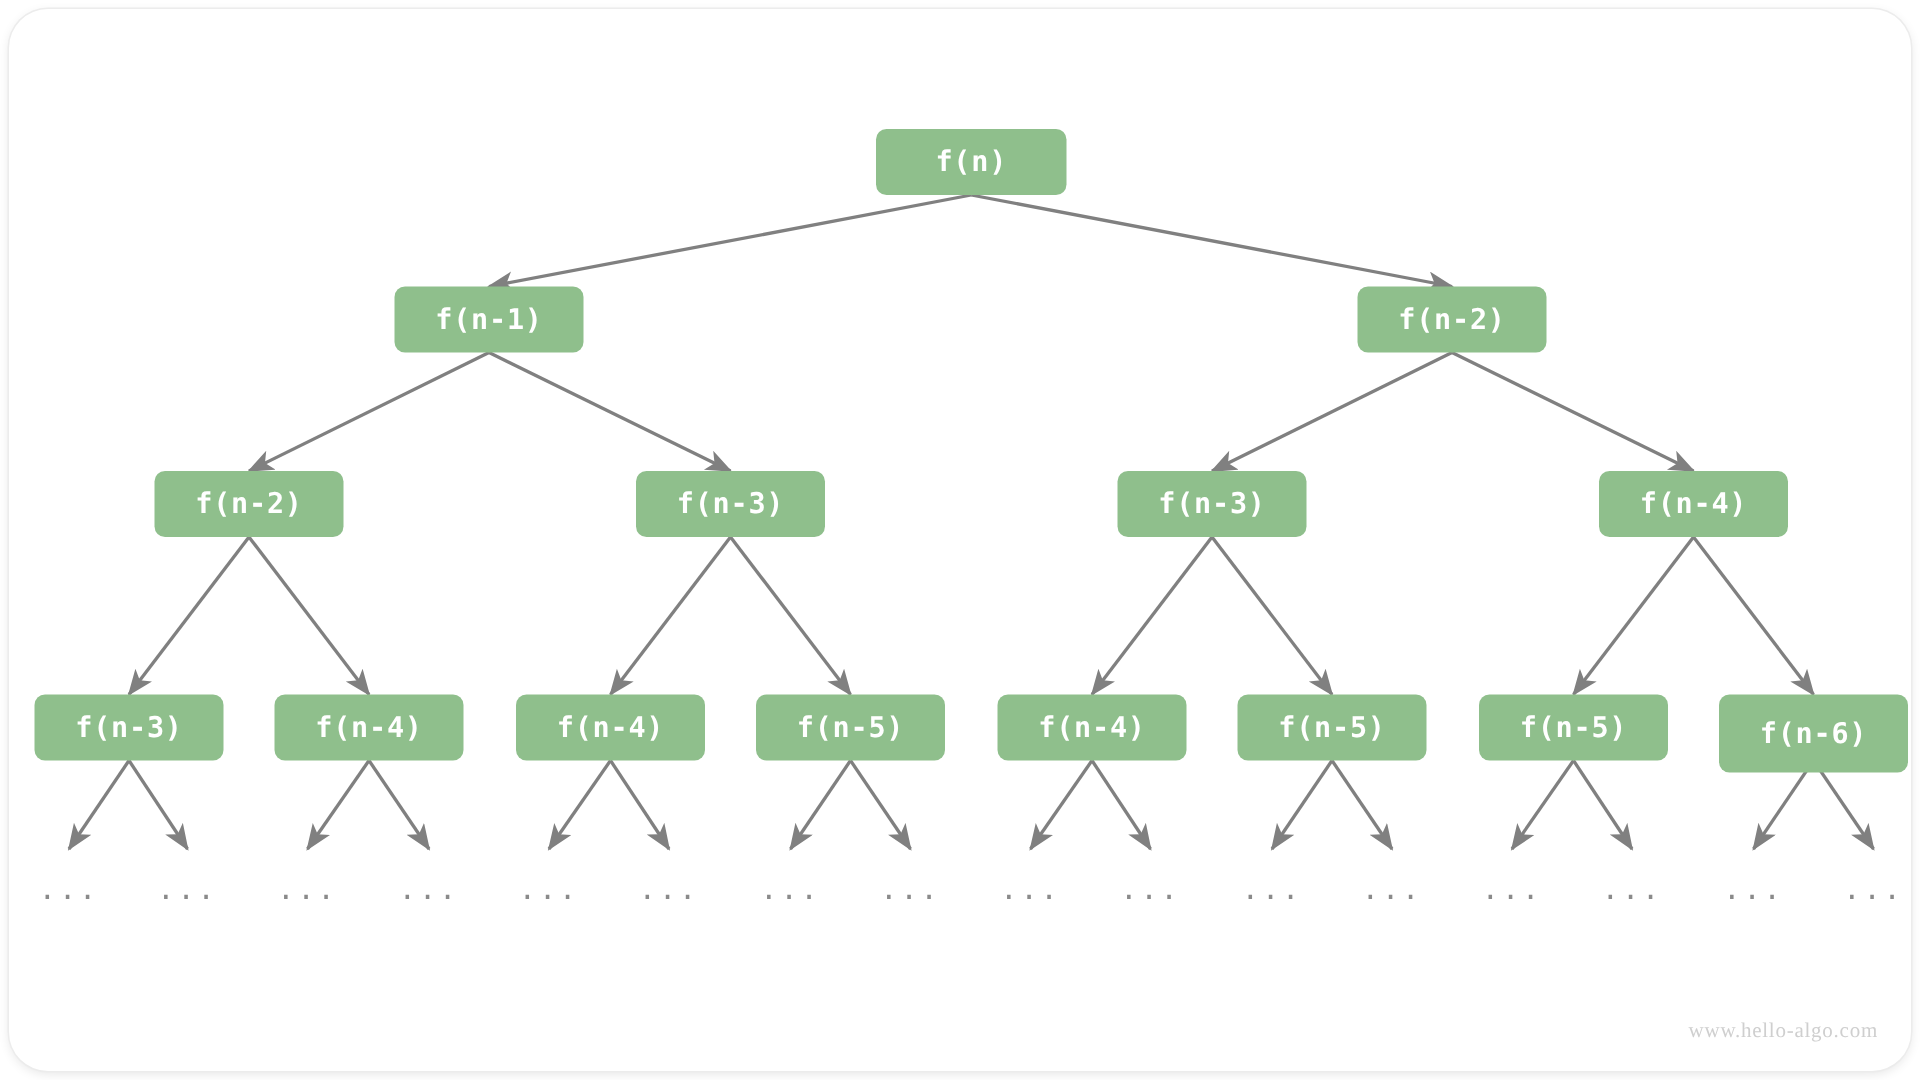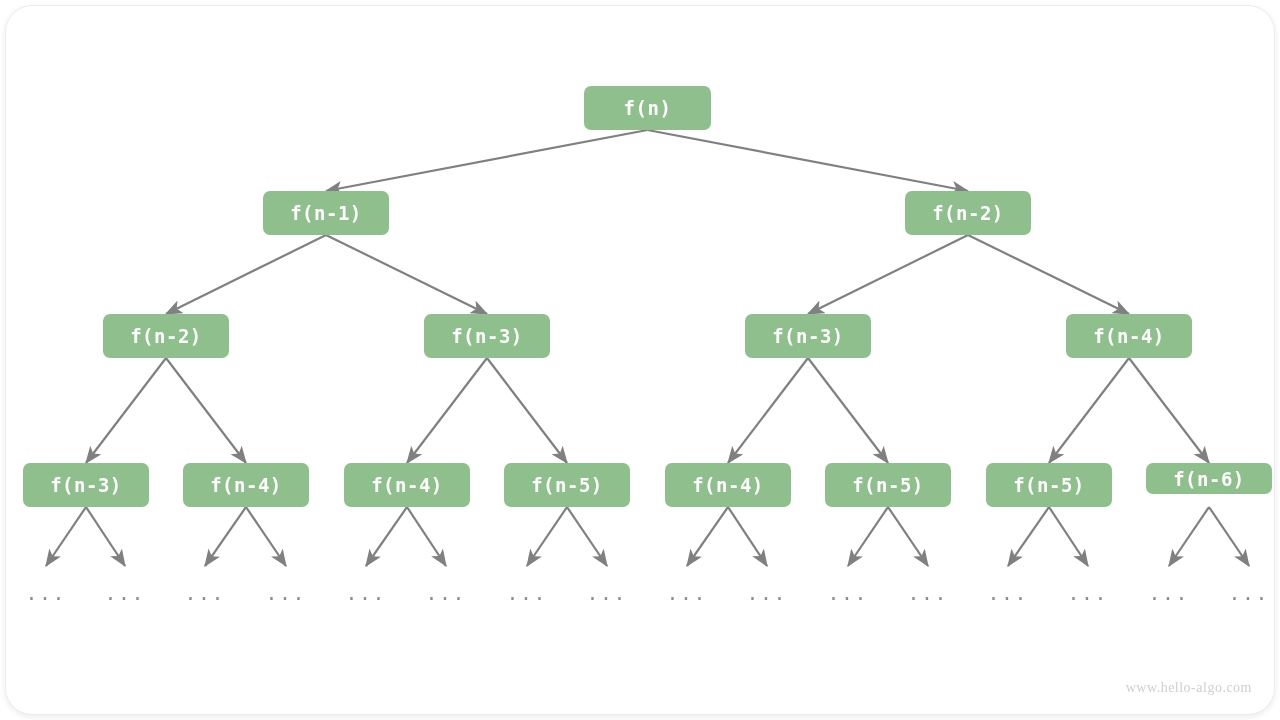--- a/index.html
+++ b/index.html
@@ -133,21 +133,21 @@
         <div class="node" style="left: 418px; top: 308px; width: 126px; height: 44px; background: rgb(143, 191, 140);">f(n-3)</div>
         <div class="node" style="left: 739px; top: 308px; width: 126px; height: 44px; background: rgb(143, 191, 140);">f(n-3)</div>
         <div class="node" style="left: 1060px; top: 308px; width: 126px; height: 44px; background: rgb(143, 191, 140);">f(n-4)</div>
         <div class="node" style="left: 17px; top: 457px; width: 126px; height: 44px; background: rgb(143, 191, 140);">f(n-3)</div>
         <div class="node" style="left: 177px; top: 457px; width: 126px; height: 44px; background: rgb(143, 191, 140);">f(n-4)</div>
         <div class="node" style="left: 338px; top: 457px; width: 126px; height: 44px; background: rgb(143, 191, 140);">f(n-4)</div>
         <div class="node" style="left: 498px; top: 457px; width: 126px; height: 44px; background: rgb(143, 191, 140);">f(n-5)</div>
         <div class="node" style="left: 659px; top: 457px; width: 126px; height: 44px; background: rgb(143, 191, 140);">f(n-4)</div>
         <div class="node" style="left: 819px; top: 457px; width: 126px; height: 44px; background: rgb(143, 191, 140);">f(n-5)</div>
         <div class="node" style="left: 980px; top: 457px; width: 126px; height: 44px; background: rgb(143, 191, 140);">f(n-5)</div>
-        <div class="node" style="left: 1140px; top: 457px; width: 126px; height: 31px; background: rgb(143, 191, 140);">f(n-6)</div>
+        <div class="node" style="left: 1140px; top: 457px; width: 126px; height: 52px; background: rgb(143, 191, 140);">f(n-6)</div>
       </div>
     <div id="ellipsis-layer">
         <div class="ellipsis" style="left: 40px; top: 576px;">...</div>
         <div class="ellipsis" style="left: 119px; top: 576px;">...</div>
         <div class="ellipsis" style="left: 199px; top: 576px;">...</div>
         <div class="ellipsis" style="left: 280px; top: 576px;">...</div>
         <div class="ellipsis" style="left: 360px; top: 576px;">...</div>
         <div class="ellipsis" style="left: 440px; top: 576px;">...</div>
         <div class="ellipsis" style="left: 521px; top: 576px;">...</div>
         <div class="ellipsis" style="left: 601px; top: 576px;">...</div>

